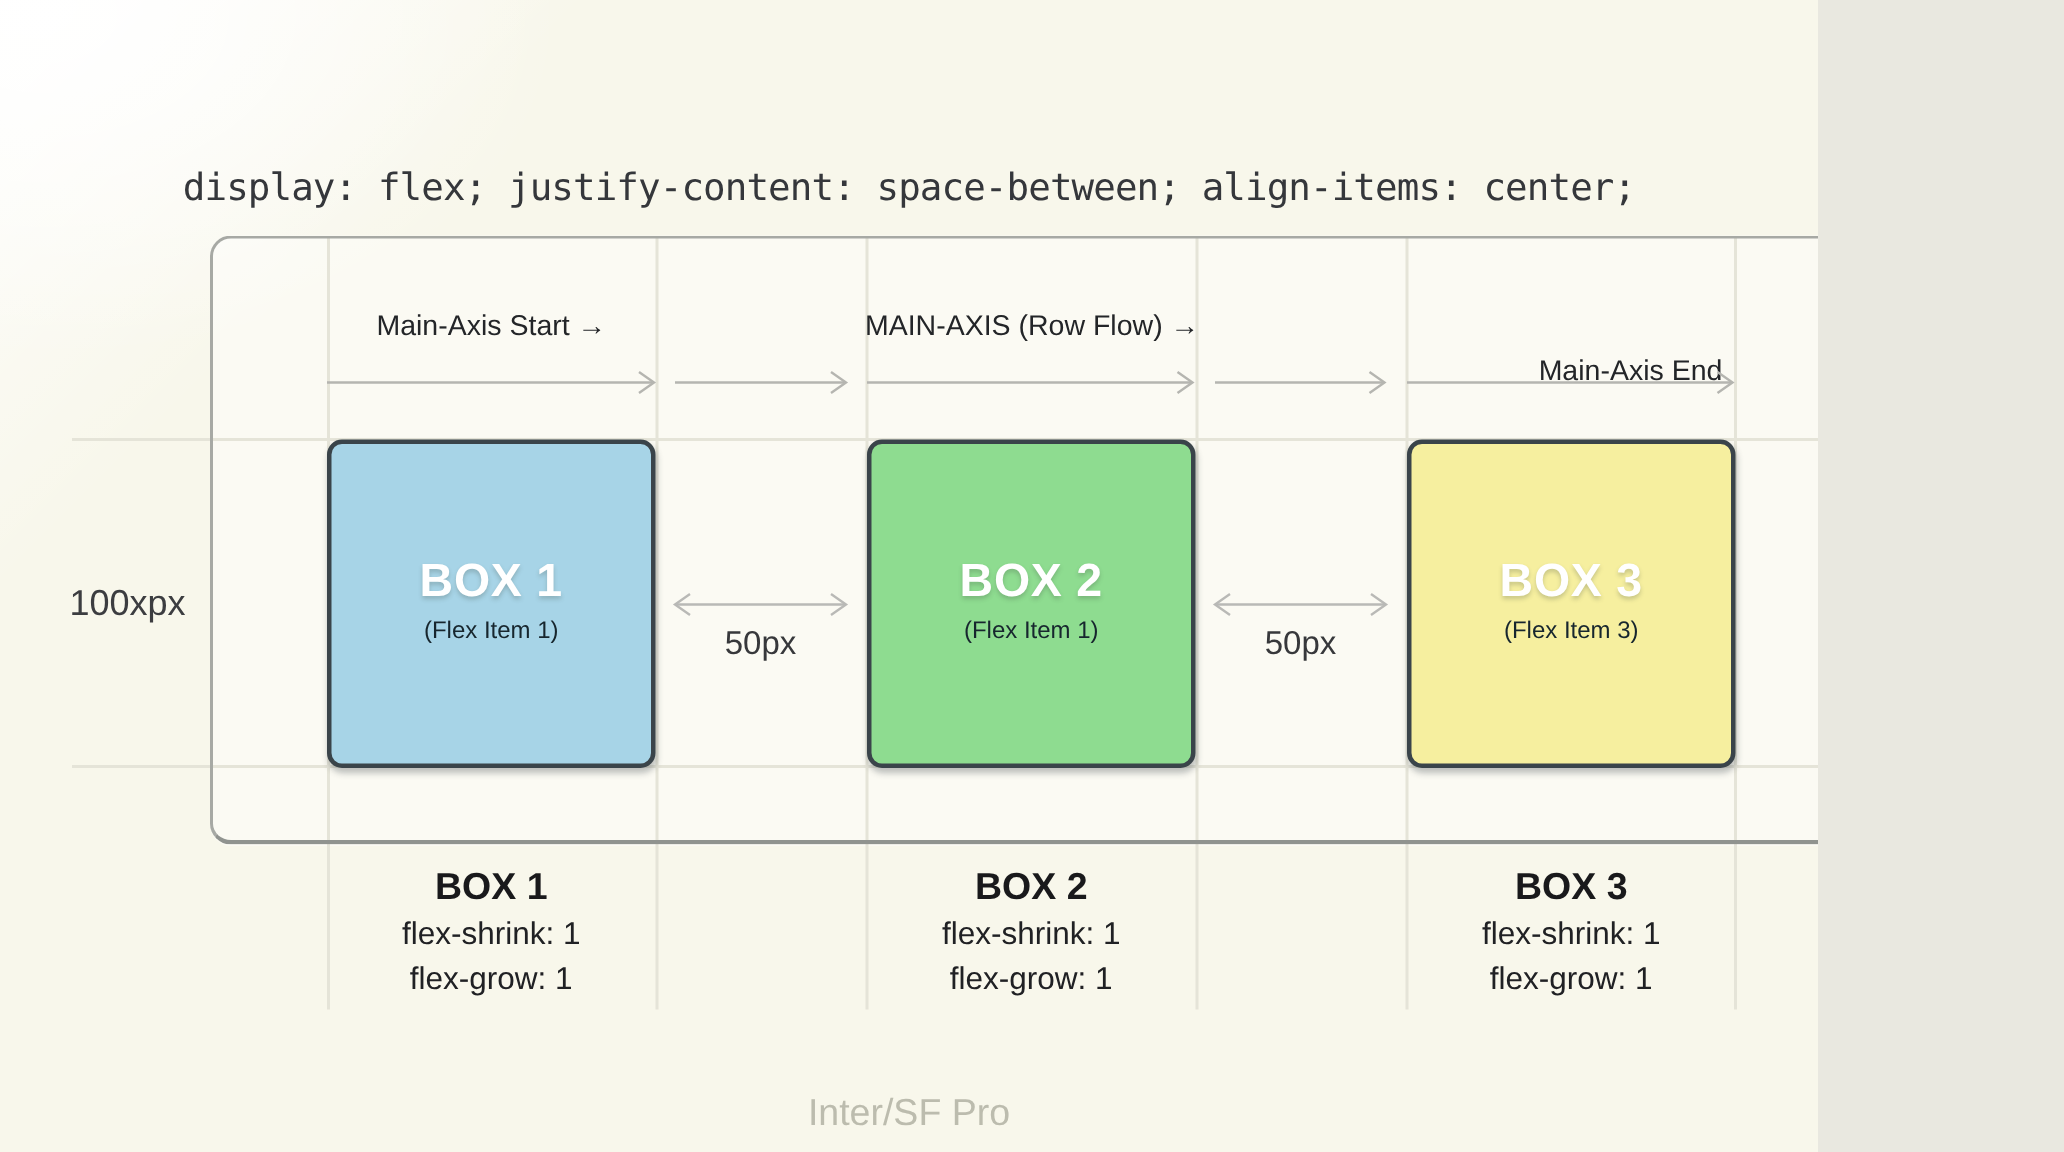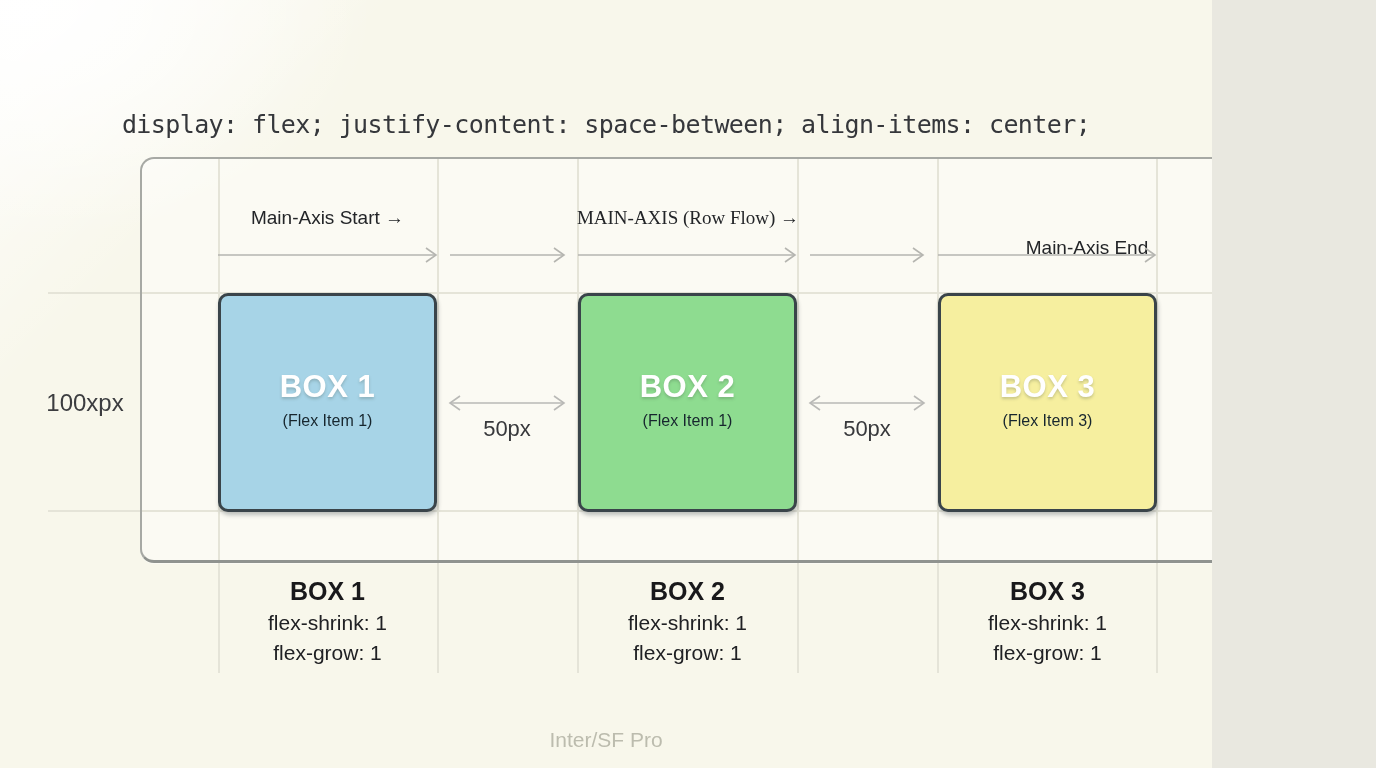--- a/index.html
+++ b/index.html
@@ -36,21 +36,21 @@
   .container-border{
     left:140px;top:157px;width:1096px;height:401px;border-radius:14px;
     border:2px solid var(--container-border);
     border-bottom:3px solid #90938f;
     background:transparent;
   }
 
   
   .axis-label{top:207px;font-size:19px;color:#232528;text-align:center;}
   .axis-start{left:218px;width:219px;}
-  .axis-middle{left:538px;width:300px;font-family:Liberation Serif, serif;}
+  .axis-middle{left:538px;width:300px;}
   .axis-end{left:987px;width:200px;margin-top:30px;}
 
   
   .flex-box{
     top:293px;width:219px;height:219px;border-radius:10px;
     border:3px solid var(--box-border);box-sizing:border-box;
     box-shadow:1px 3px 4px rgba(40,50,55,0.30);
     display:flex;flex-direction:column;align-items:center;justify-content:center;
   }
   .box-1{left:218px;} .box-2{left:578px;} .box-3{left:938px;}
@@ -64,21 +64,21 @@
   .gap-label{top:416px;width:140px;text-align:center;font-size:22px;color:#37383b;}
   .gap-label-1{left:437px;} .gap-label-2{left:797px;}
   .cross-label{left:28px;top:389px;width:114px;text-align:center;font-size:24px;color:#3c3d40;}
 
   
   .spec-col{top:576px;width:219px;display:flex;flex-direction:column;align-items:center;gap:3px;}
   .spec-1{left:218px;} .spec-2{left:578px;} .spec-3{left:938px;}
   .spec-title{font-size:25px;font-weight:bold;color:#19191b;line-height:30px;}
   .spec-line{font-size:21px;color:#202124;line-height:27px;}
 
-  .footer-text{left:0;right:0;top:728px;text-align:center;font-size:21px;color:var(--footer-text);}
+  .footer-text{left:0;right:0;top:728px;text-align:center;font-size:25px;color:var(--footer-text);}
 
   svg{display:block;}
 </style>
 </head>
 <body>
 
 <div id="canvas">
 
   <div class="abs code-line">display: flex; justify-content: space-between; align-items: center;</div>
 

